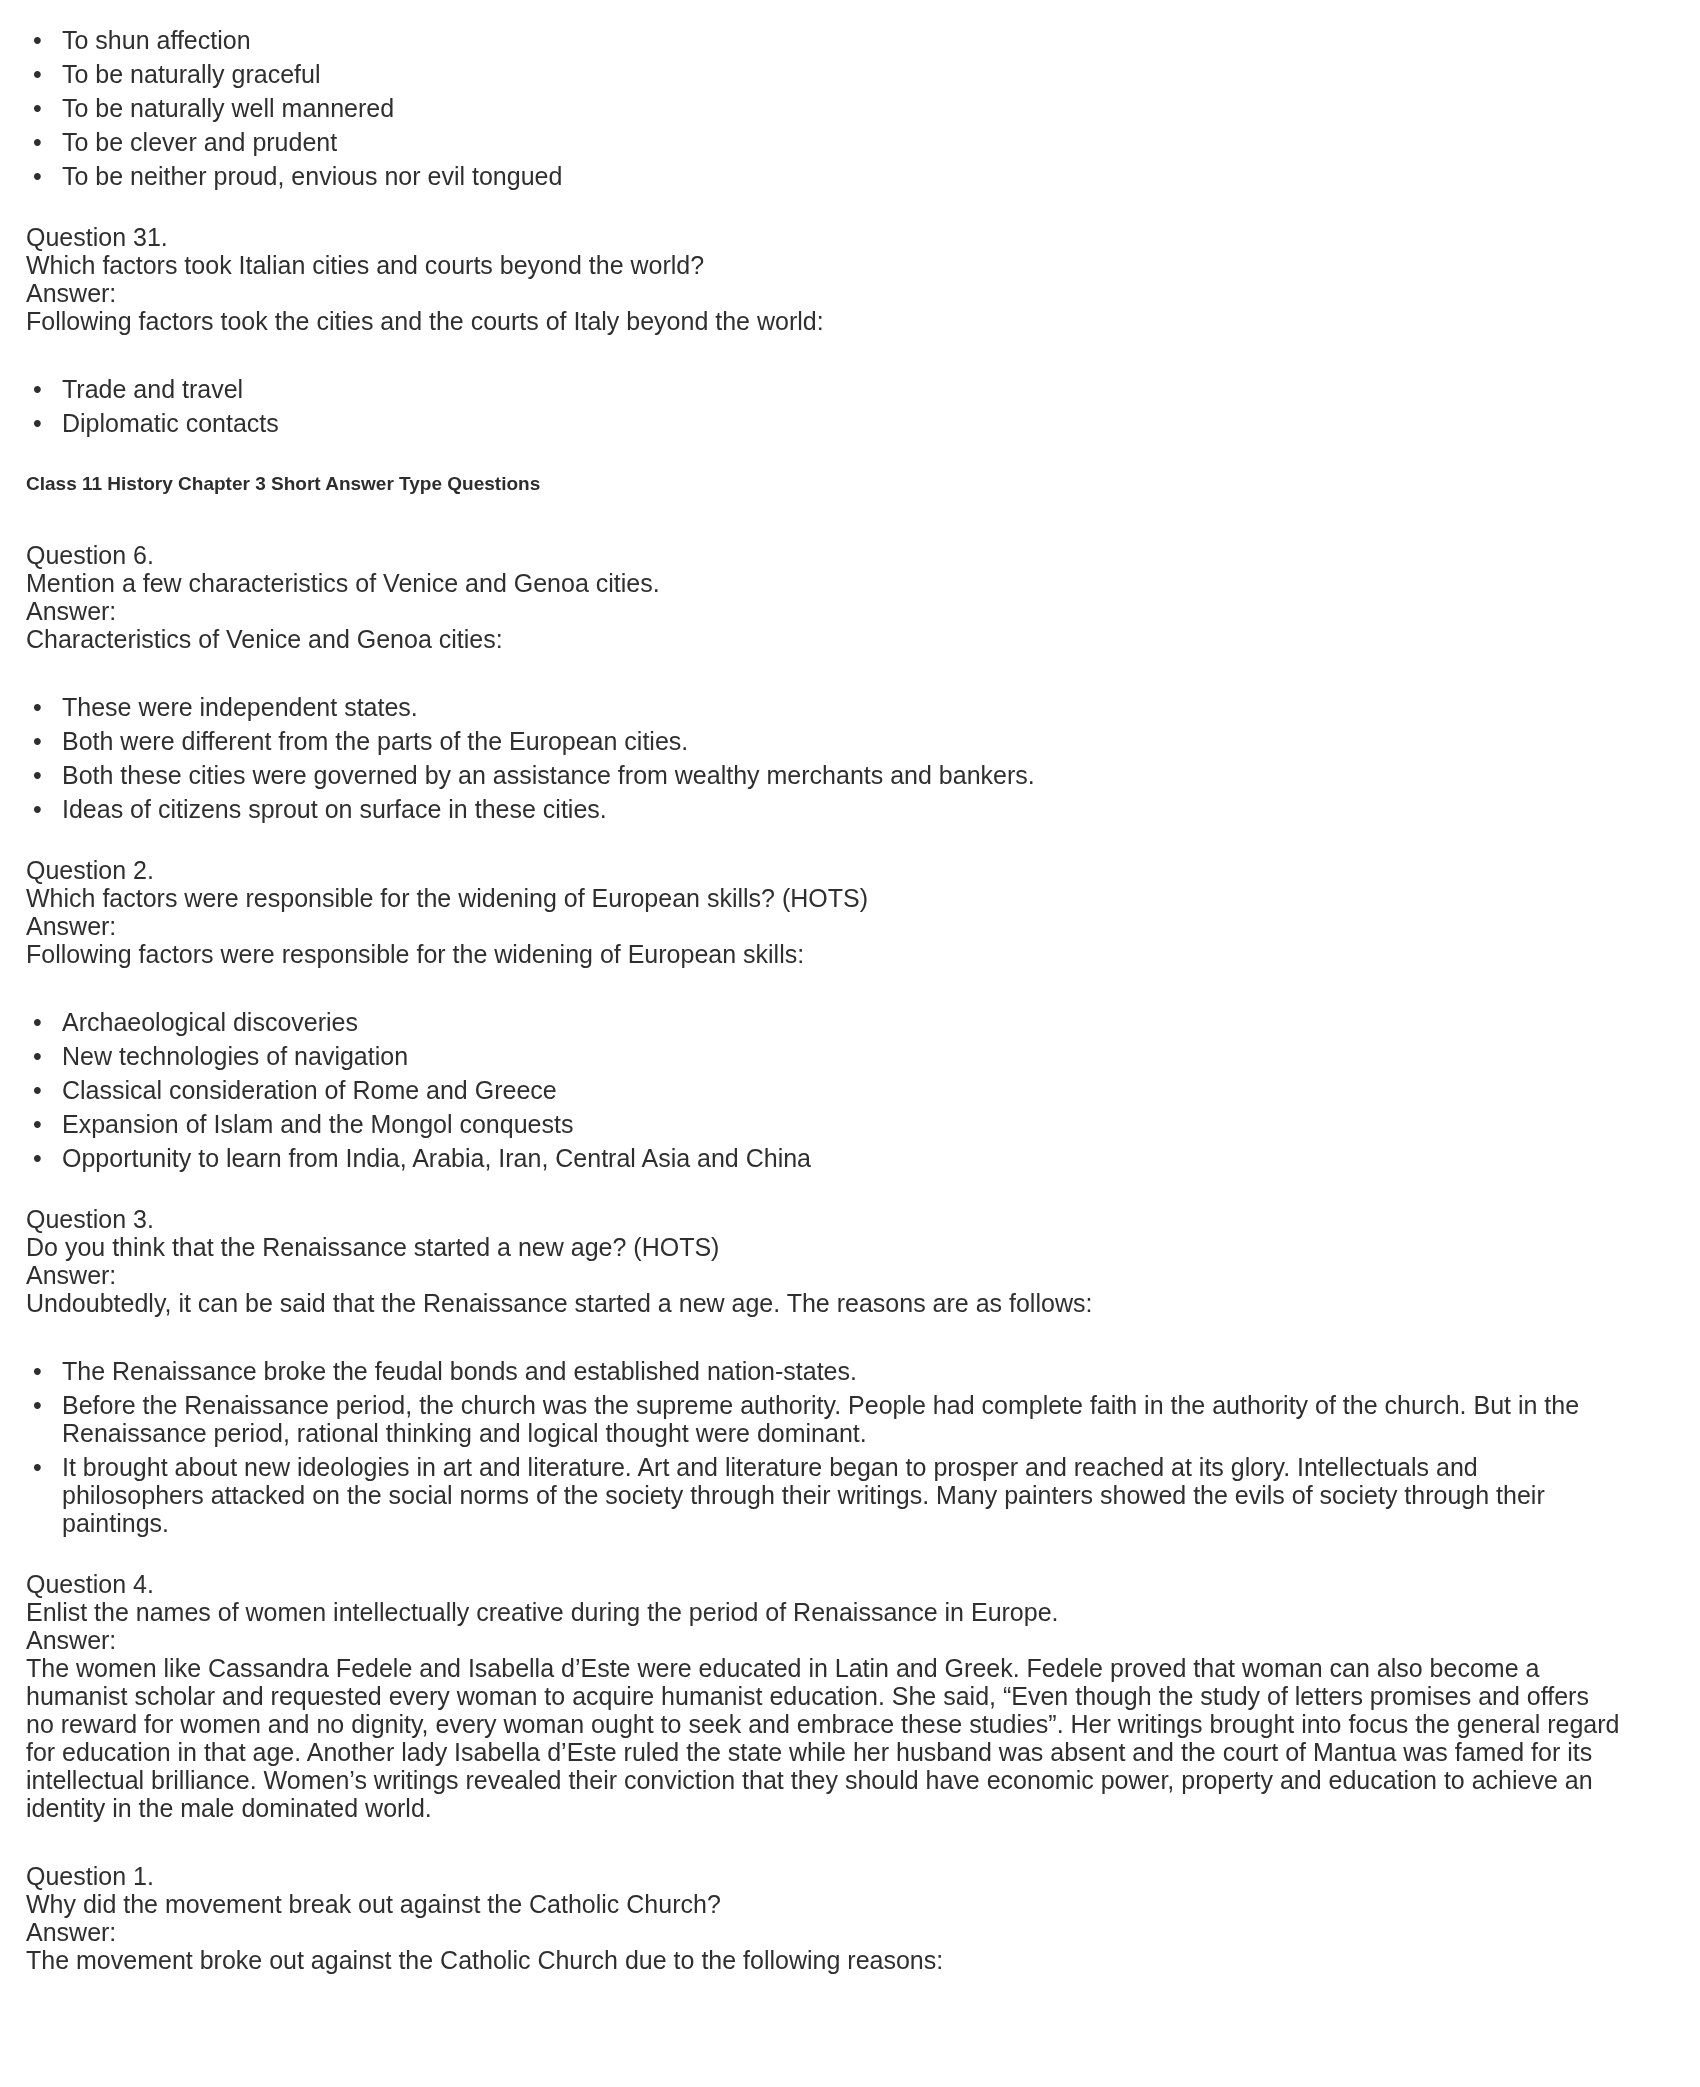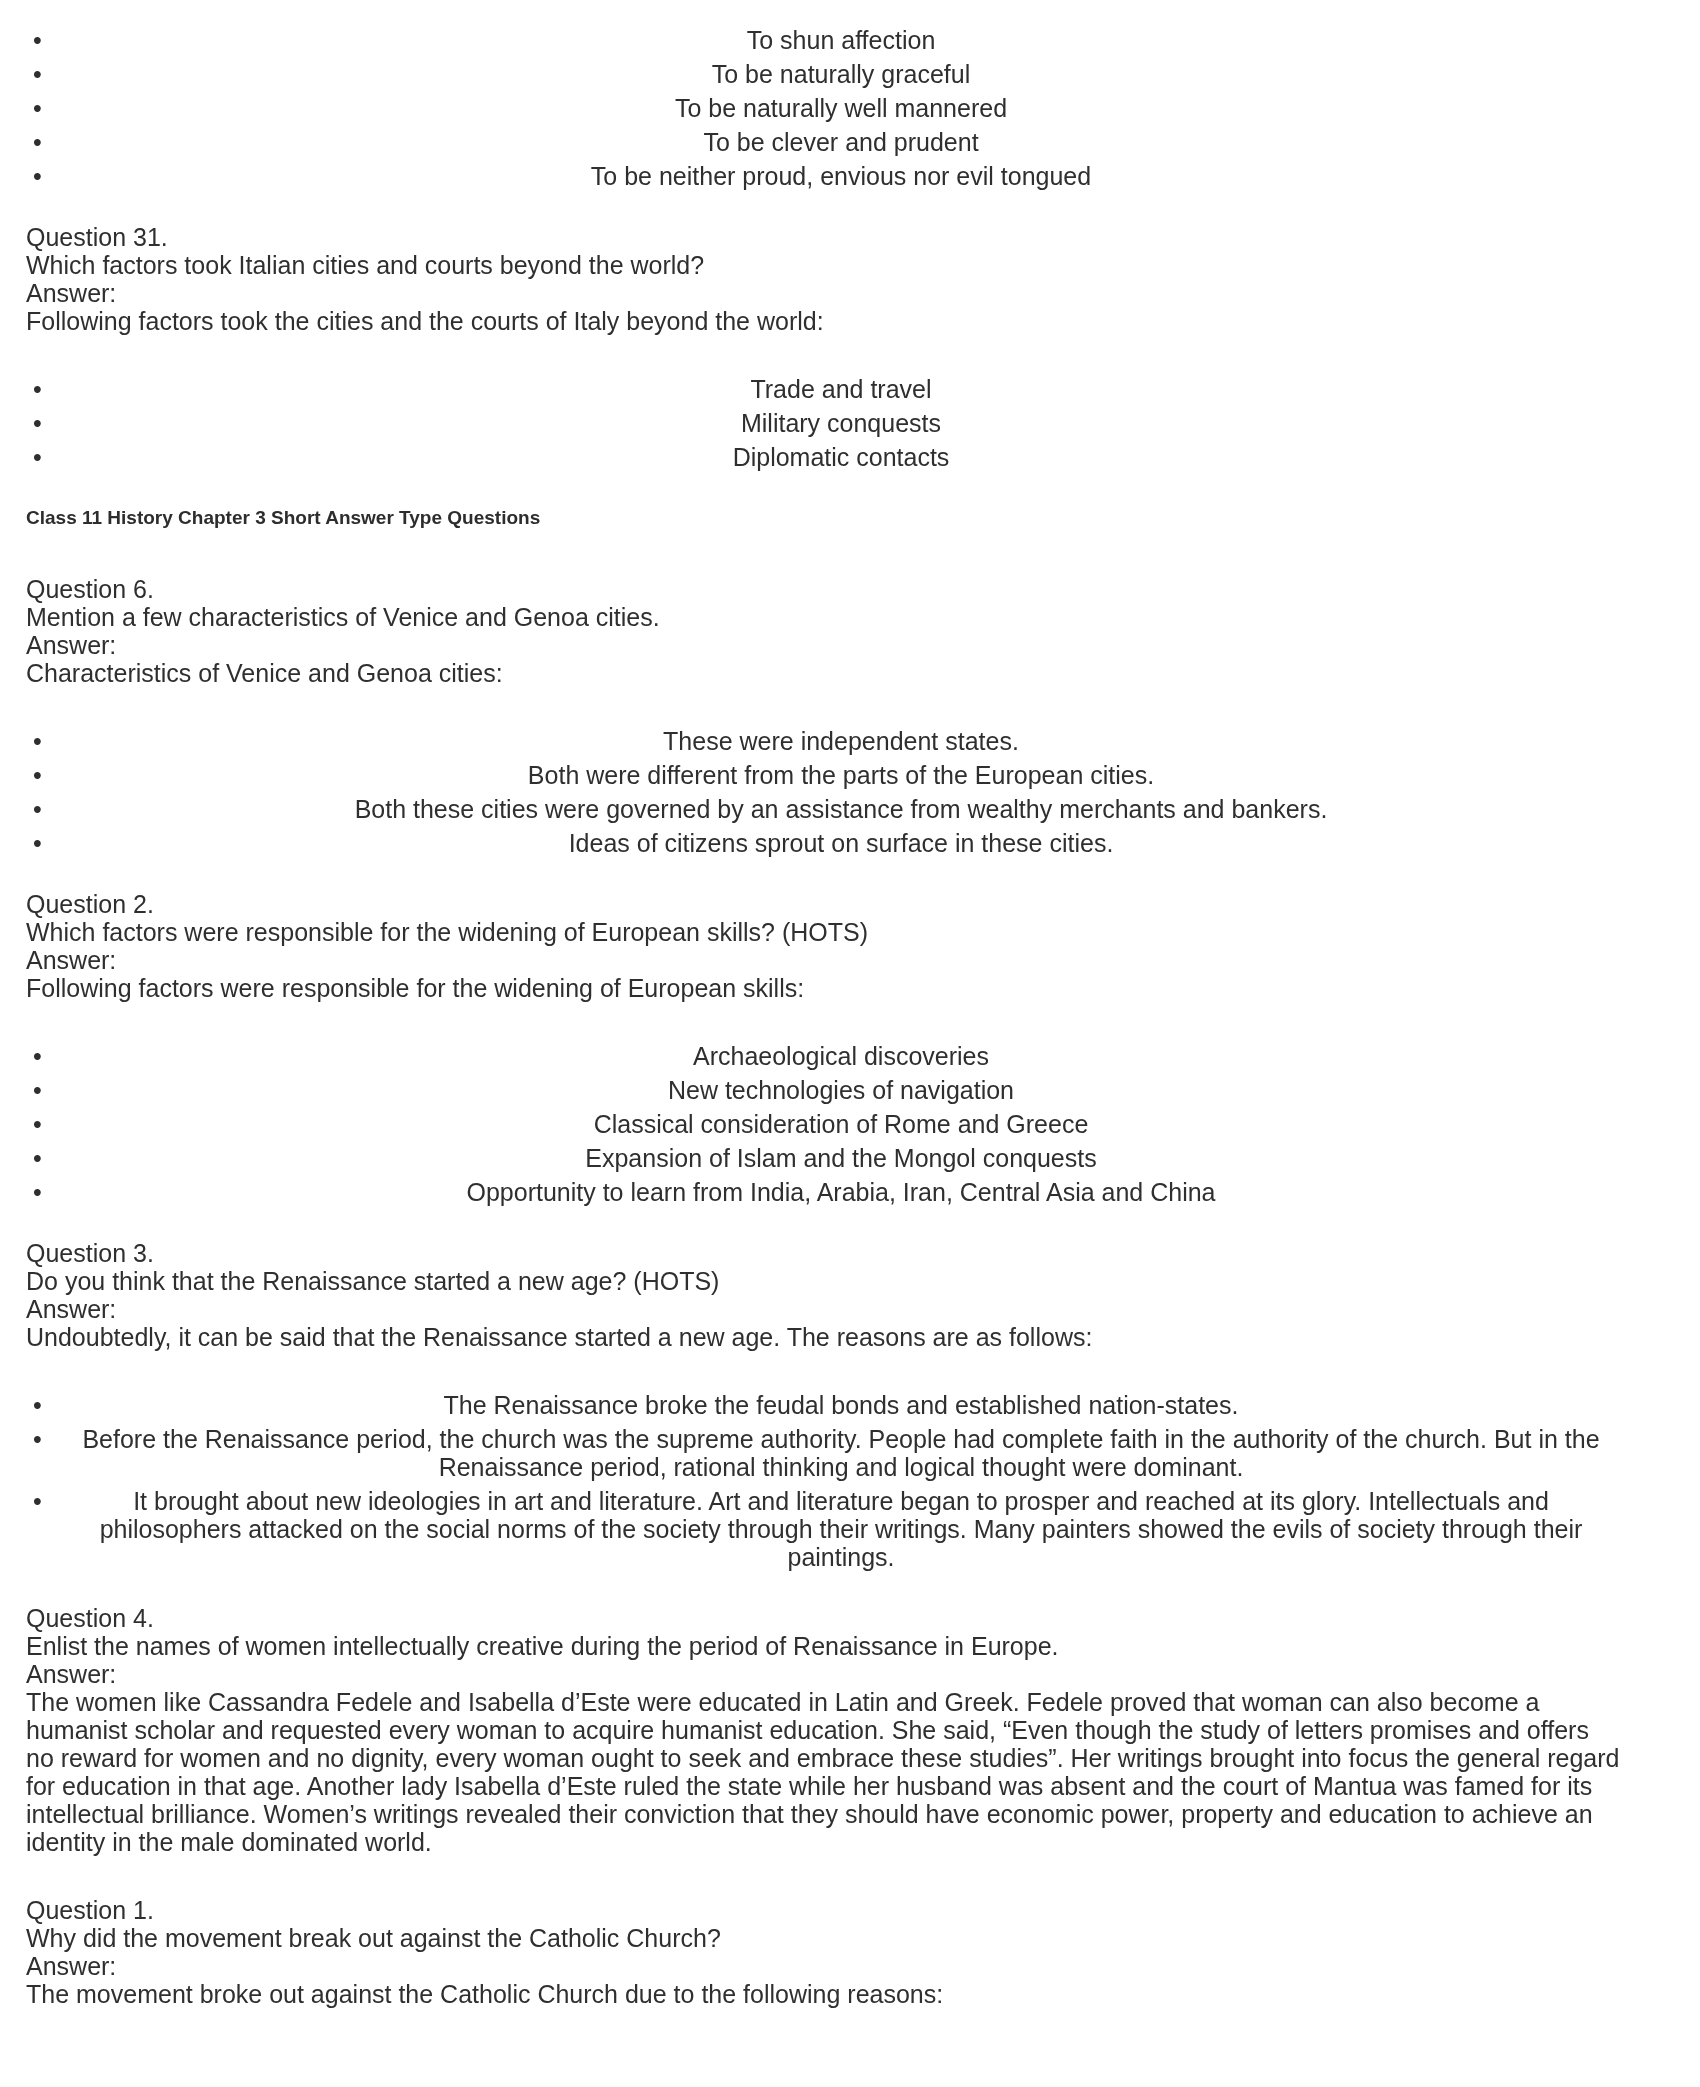--- a/index.html
+++ b/index.html
@@ -21,21 +21,20 @@
     font-size: 19px;
     line-height: 28px;
     font-weight: bold;
     margin: 0 0 43px 0;
     color: #2d2d2d;
   }
   ul.bullets {
     list-style: none;
     margin: 8px 0 33px 0;
     padding: 0;
-    text-align: center;
   }
   ul.bullets li {
     position: relative;
     padding-left: 36px;
     margin-bottom: 6px;
   }
   ul.bullets li::before {
     content: "\2022";
     position: absolute;
     left: 7px;
@@ -55,21 +54,20 @@
 
 <div class="para">
   <span class="ln">Question 31.</span>
   <span class="ln">Which factors took Italian cities and courts beyond the world?</span>
   <span class="ln">Answer:</span>
   <span class="ln">Following factors took the cities and the courts of Italy beyond the world:</span>
 </div>
 
 <ul class="bullets">
   <li>Trade and travel</li>
-  <li>Military conquests</li>
   <li>Diplomatic contacts</li>
 </ul>
 
 <h2 class="section-heading">Class 11 History Chapter 3 Short Answer Type Questions</h2>
 
 <div class="para">
   <span class="ln">Question 6.</span>
   <span class="ln">Mention a few characteristics of Venice and Genoa cities.</span>
   <span class="ln">Answer:</span>
   <span class="ln">Characteristics of Venice and Genoa cities:</span>

